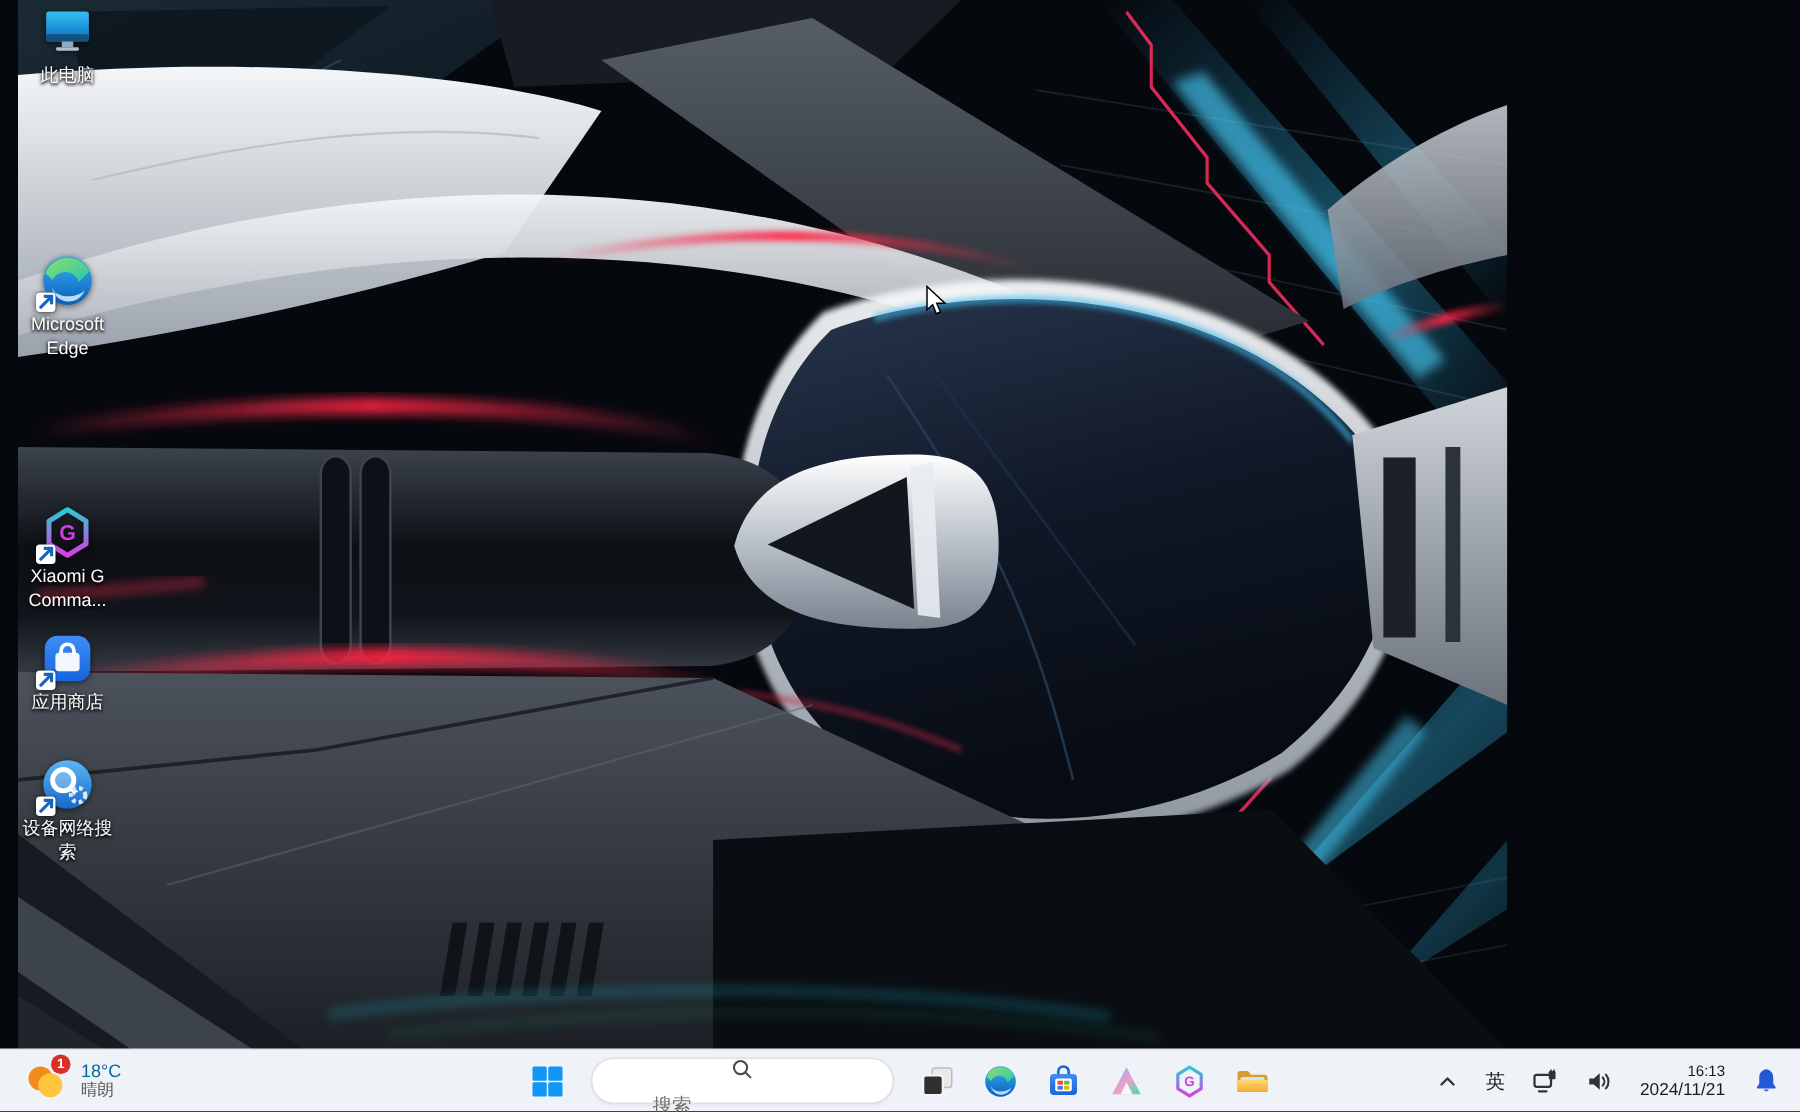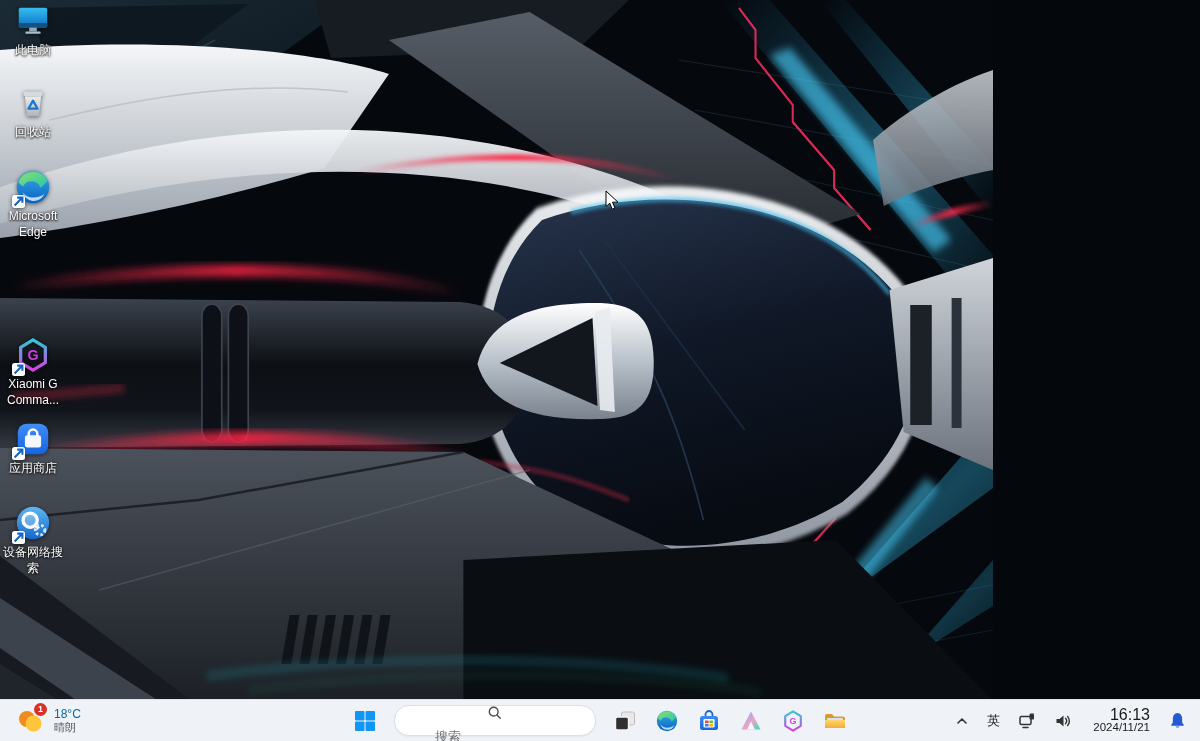--- a/index.html
+++ b/index.html
@@ -1,17 +1,17 @@
 <!DOCTYPE html>
 <html><head>
 <meta charset="utf-8">
 <style>
   html,body{margin:0;padding:0;width:1200px;height:741px;overflow:hidden;
     font-family:"Liberation Sans","DejaVu Sans",sans-serif;background:#04070c;position:relative;}
-  .desktop{position:absolute;left:0;top:0;width:993px;height:700px;overflow:hidden;text-decoration:underline;}
+  .desktop{position:absolute;left:12px;top:0;width:993px;height:700px;overflow:hidden;text-decoration:underline;}
   svg.wallpaper{position:absolute;inset:0;width:100%;height:100%;display:block;}
 
   
   .desk-icon{position:absolute;left:0;width:66px;display:flex;flex-direction:column;align-items:center;cursor:default;}
   .desk-icon .glyph{width:38px;height:38px;position:relative;filter:drop-shadow(0 1px 2px rgba(0,0,0,.55));}
   .desk-icon .glyph svg{display:block;width:100%;height:100%;}
   .desk-icon .lbl{margin-top:2px;font-size:12px;line-height:16px;color:#fff;text-align:center;
     text-shadow:0 1px 2px rgba(0,0,0,.95),0 0 3px rgba(0,0,0,.8);max-width:64px;}
   .sc-badge{position:absolute;left:-2px;bottom:-2px;width:13px;height:13px;background:#fff;border-radius:2.5px;
     box-shadow:0 0 1px rgba(0,0,0,.5);display:flex;align-items:center;justify-content:center;}
@@ -38,21 +38,21 @@
     display:flex;align-items:center;padding:0 12px;gap:8px;margin:0 6px;box-shadow:0 1px 2px rgba(0,0,0,.05);flex-direction:column;}
   .search-pill svg{width:14px;height:14px;flex:0 0 auto;}
   .search-pill input{border:none;outline:none;background:transparent;font-size:13px;width:120px;
     font-family:"Liberation Sans","DejaVu Sans",sans-serif;color:#444;}
   .search-pill input::placeholder{color:#6e6e6e;opacity:1;}
 
   .tb-right{position:absolute;right:6px;top:0;height:41px;display:flex;align-items:center;gap:4px;}
   .tray-btn{height:36px;display:flex;align-items:center;justify-content:center;padding:0 7px;border-radius:6px;}
   .ime{font-size:13px;color:#1b1b1b;}
   .clock{display:flex;flex-direction:column;align-items:flex-end;justify-content:center;line-height:13px;}
-  .clock .t{font-size:16px;color:#1b1b1b;margin-left:20px;}
+  .clock .t{font-size:10px;color:#1b1b1b;margin-left:20px;}
   .clock .d{font-size:11.5px;color:#1b1b1b;}
 </style>
 </head>
 <body>
 
 <div class="desktop">
 
   <svg class="wallpaper" viewBox="0 0 1200 700" preserveAspectRatio="none">
     <defs>
       <linearGradient id="metalBright" x1="0" y1="0" x2="0" y2="1">
@@ -246,36 +246,20 @@
           </defs>
         <rect x="5" y="6" width="30" height="21" rx="2" fill="url(#pcG)"></rect>
         <rect x="5" y="22" width="30" height="5" rx="1.5" fill="#14517e"></rect>
         <rect x="16" y="27" width="8" height="4" fill="#8fa9bd"></rect>
         <rect x="12" y="31" width="16" height="2.5" rx="1" fill="#a9bfcf"></rect>
       </svg>
     </div>
     <div class="lbl">此电脑</div>
   </div>
 
-  <div class="desk-icon" style="top:84px">
-    <div class="glyph">
-      <svg viewBox="0 0 40 40">
-        <defs>
-            <linearGradient id="binG" x1="0" y1="0" x2="0" y2="1">
-              <stop offset="0" stop-color="#eceef0"></stop>
-              <stop offset="1" stop-color="#aeb4bb"></stop>
-            </linearGradient>
-          </defs>
-        <rect x="10" y="8" width="20" height="4.5" rx="1.2" fill="#d7dbdf"></rect>
-        <path d="M11.5,13 L28.5,13 L26.5,34 L13.5,34 Z" fill="url(#binG)"></path>
-        <path d="M20,17.5 L15.2,26 H24.8 Z" fill="none" stroke="#1976d2" stroke-width="2.4" stroke-linejoin="round"></path>
-      </svg>
-    </div>
-    <div class="lbl">回收站</div>
-  </div>
 
   <div class="desk-icon" style="top:168px">
     <div class="glyph">
       <svg viewBox="0 0 40 40">
           <use href="#sym-edge"></use>
         </svg>
       <div class="sc-badge">
         <svg viewBox="0 0 10 10">
             <path d="M2,8 L8,2 M4,2 H8 V6" stroke="#1565c0" stroke-width="1.6" fill="none"></path>
           </svg>

